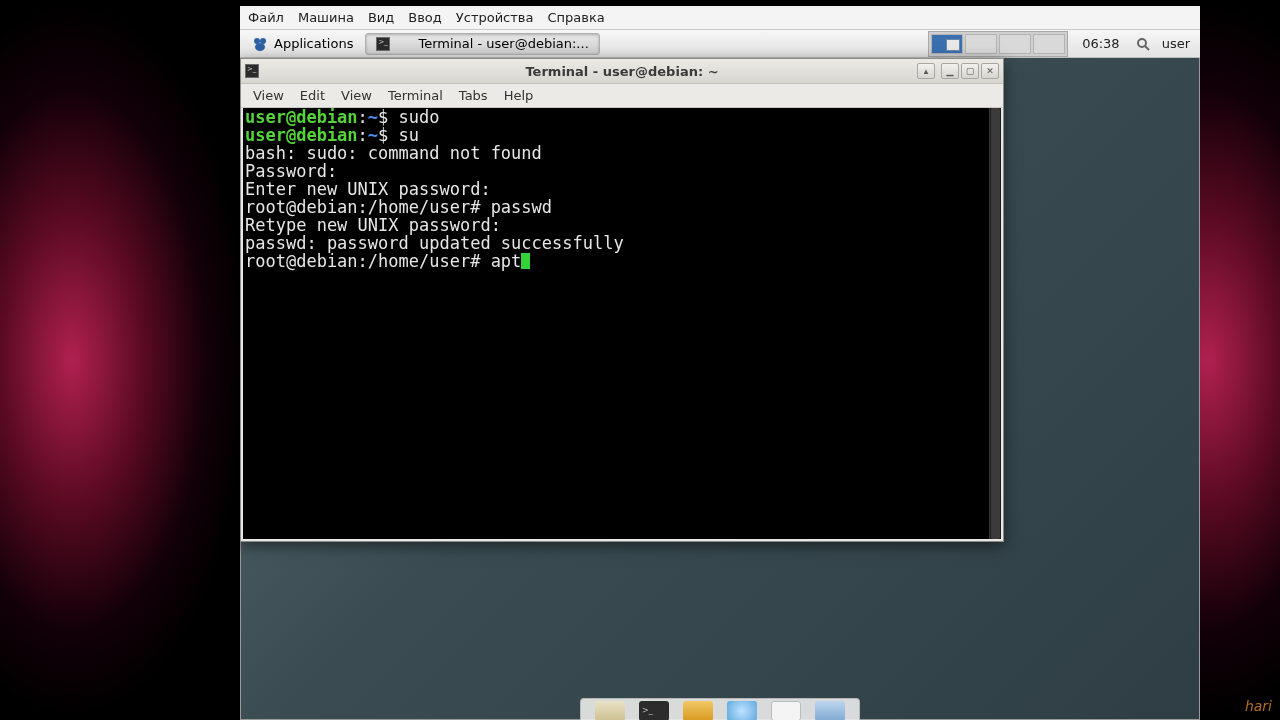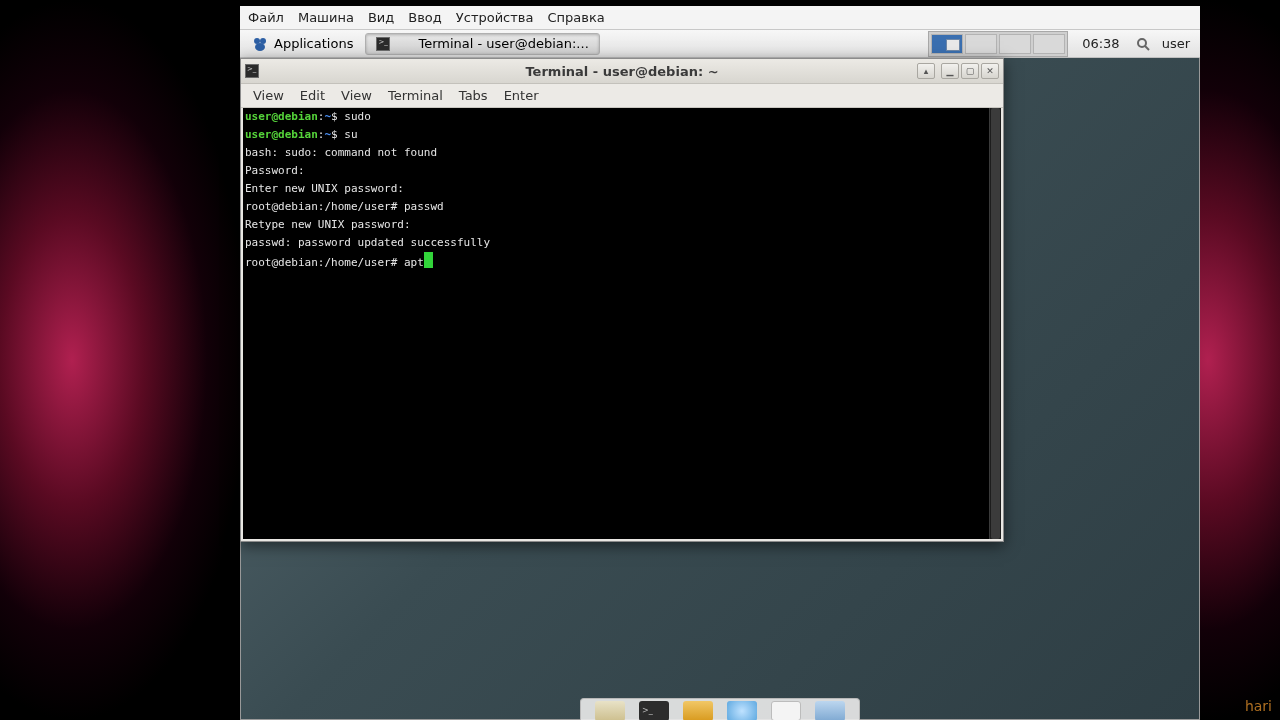--- a/index.html
+++ b/index.html
@@ -146,21 +146,21 @@
     display:flex; align-items:center; gap:16px;
     padding: 0 12px;
     background:#eceae6;
     border-bottom:1px solid #c9c7c1;
     color:#333;
   }
   .terminal-body {
     position:absolute; left:2px; right:2px; top:49px; bottom:2px;
     background:#000;
     font-family: "DejaVu Sans Mono","Liberation Mono",monospace;
-    font-size: 11px; line-height: 18px;
+    font-size: 17px; line-height: 18px;
     color:#e6e6e6;
     padding: 0 2px;
     overflow:hidden;
   }
   .terminal-body .scrollbar{
     position:absolute; right:0; top:0; bottom:0; width:12px;
     background:#1d1d1d; border-left:1px solid #3a3a3a;
   }
   .terminal-body .scrollbar-thumb{
     position:absolute; left:1px; right:1px; top:0; height:100%;
@@ -192,21 +192,21 @@
   }
   .dock-item.fm{ background:linear-gradient(#e8e2c7,#cdbf8e);}
   .dock-item.term{ background:#2c2c2c;}
   .dock-item.term::after{content:">_"; color:#bbb; font-size:8px; padding-left:3px;}
   .dock-item.pkg{ background:linear-gradient(#f1c766,#d89a1e);}
   .dock-item.web{ background:radial-gradient(circle,#bfe2ff,#5fa9e0);}
   .dock-item.note{ background:#f4f4f4; border:1px solid #bcbcbc;}
   .dock-item.files{ background:linear-gradient(#bcd6ef,#7fa9d2);}
   .watermark{
     position:absolute; right:8px; bottom:6px;
-    color:#d98a2a; font-size:14px; opacity:.8;margin-top:24px;
+    color:#d98a2a; font-size:14px; font-style:italic; opacity:.8;margin-top:24px;
   }
 </style>
 </head>
 <body>
 
 <div class="bg-left"></div>
 <div class="bg-right"></div>
 
 <div class="guest">
 
@@ -261,21 +261,21 @@
         <div class="win-btn">▢</div>
         <div class="win-btn close">✕</div>
       </div>
     </div>
     <div class="menubar">
       <span>View</span>
       <span>Edit</span>
       <span>View</span>
       <span>Terminal</span>
       <span>Tabs</span>
-      <span>Enter</span>
+      <span>Help</span>
     </div>
     <div class="terminal-body" id="term">
       <div class="line"><span class="prompt-user">user@debian</span><span>:</span><span class="prompt-path">~</span><span>$ sudo</span></div>
         <div class="line"><span class="prompt-user">user@debian</span><span>:</span><span class="prompt-path">~</span><span>$ su</span></div>
         <div class="line"><span>bash: sudo: command not found</span></div>
         <div class="line"><span>Password:</span></div>
         <div class="line"><span>Enter new UNIX password:</span></div>
         <div class="line"><span>root@debian:/home/user# passwd</span></div>
         <div class="line"><span>Retype new UNIX password:</span></div>
         <div class="line"><span>passwd: password updated successfully</span></div>

